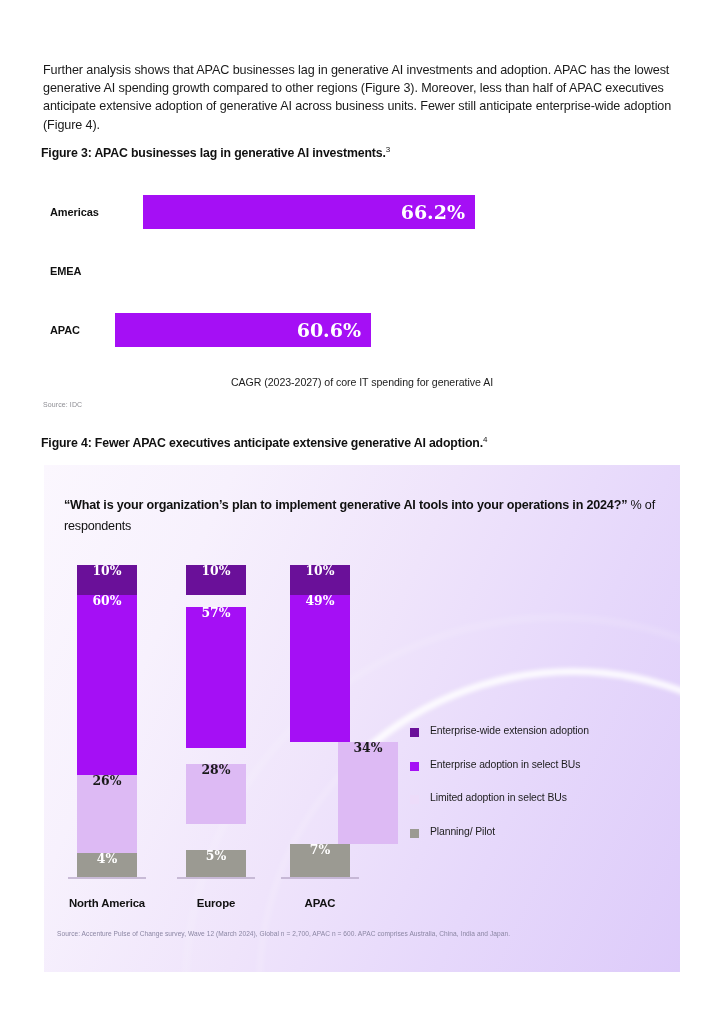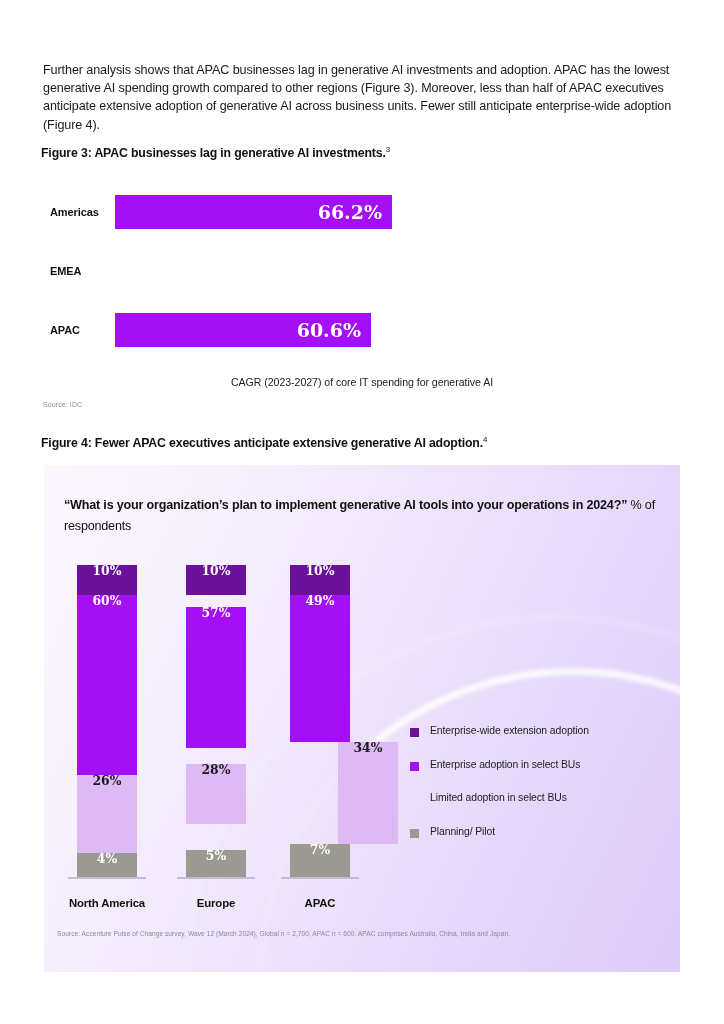--- a/index.html
+++ b/index.html
@@ -125,21 +125,21 @@
 
   <p class="intro">Further analysis shows that APAC businesses lag in generative AI investments and adoption. APAC has the lowest generative AI spending growth compared to other regions (Figure 3). Moreover, less than half of APAC executives anticipate extensive adoption of generative AI across business units. Fewer still anticipate enterprise-wide adoption (Figure 4).</p>
 
   <div class="fig3-title">
     <span>Figure 3: APAC businesses lag in generative AI investments.</span><sup>3</sup>
   </div>
 
   <div class="barchart">
     <div class="barrow" style="top:0px;">
       <div class="cat">Americas</div>
-      <div class="bar" style="width:277px;">
+      <div class="bar" style="width:332px;margin-left:28px;">
         <div class="val">66.2%</div>
       </div>
     </div>
     <div class="barrow" style="top:59px;">
       <div class="cat">EMEA</div>
     </div>
     <div class="barrow" style="top:118px;">
       <div class="cat">APAC</div>
       <div class="bar" style="width:256px;">
         <div class="val">60.6%</div>

